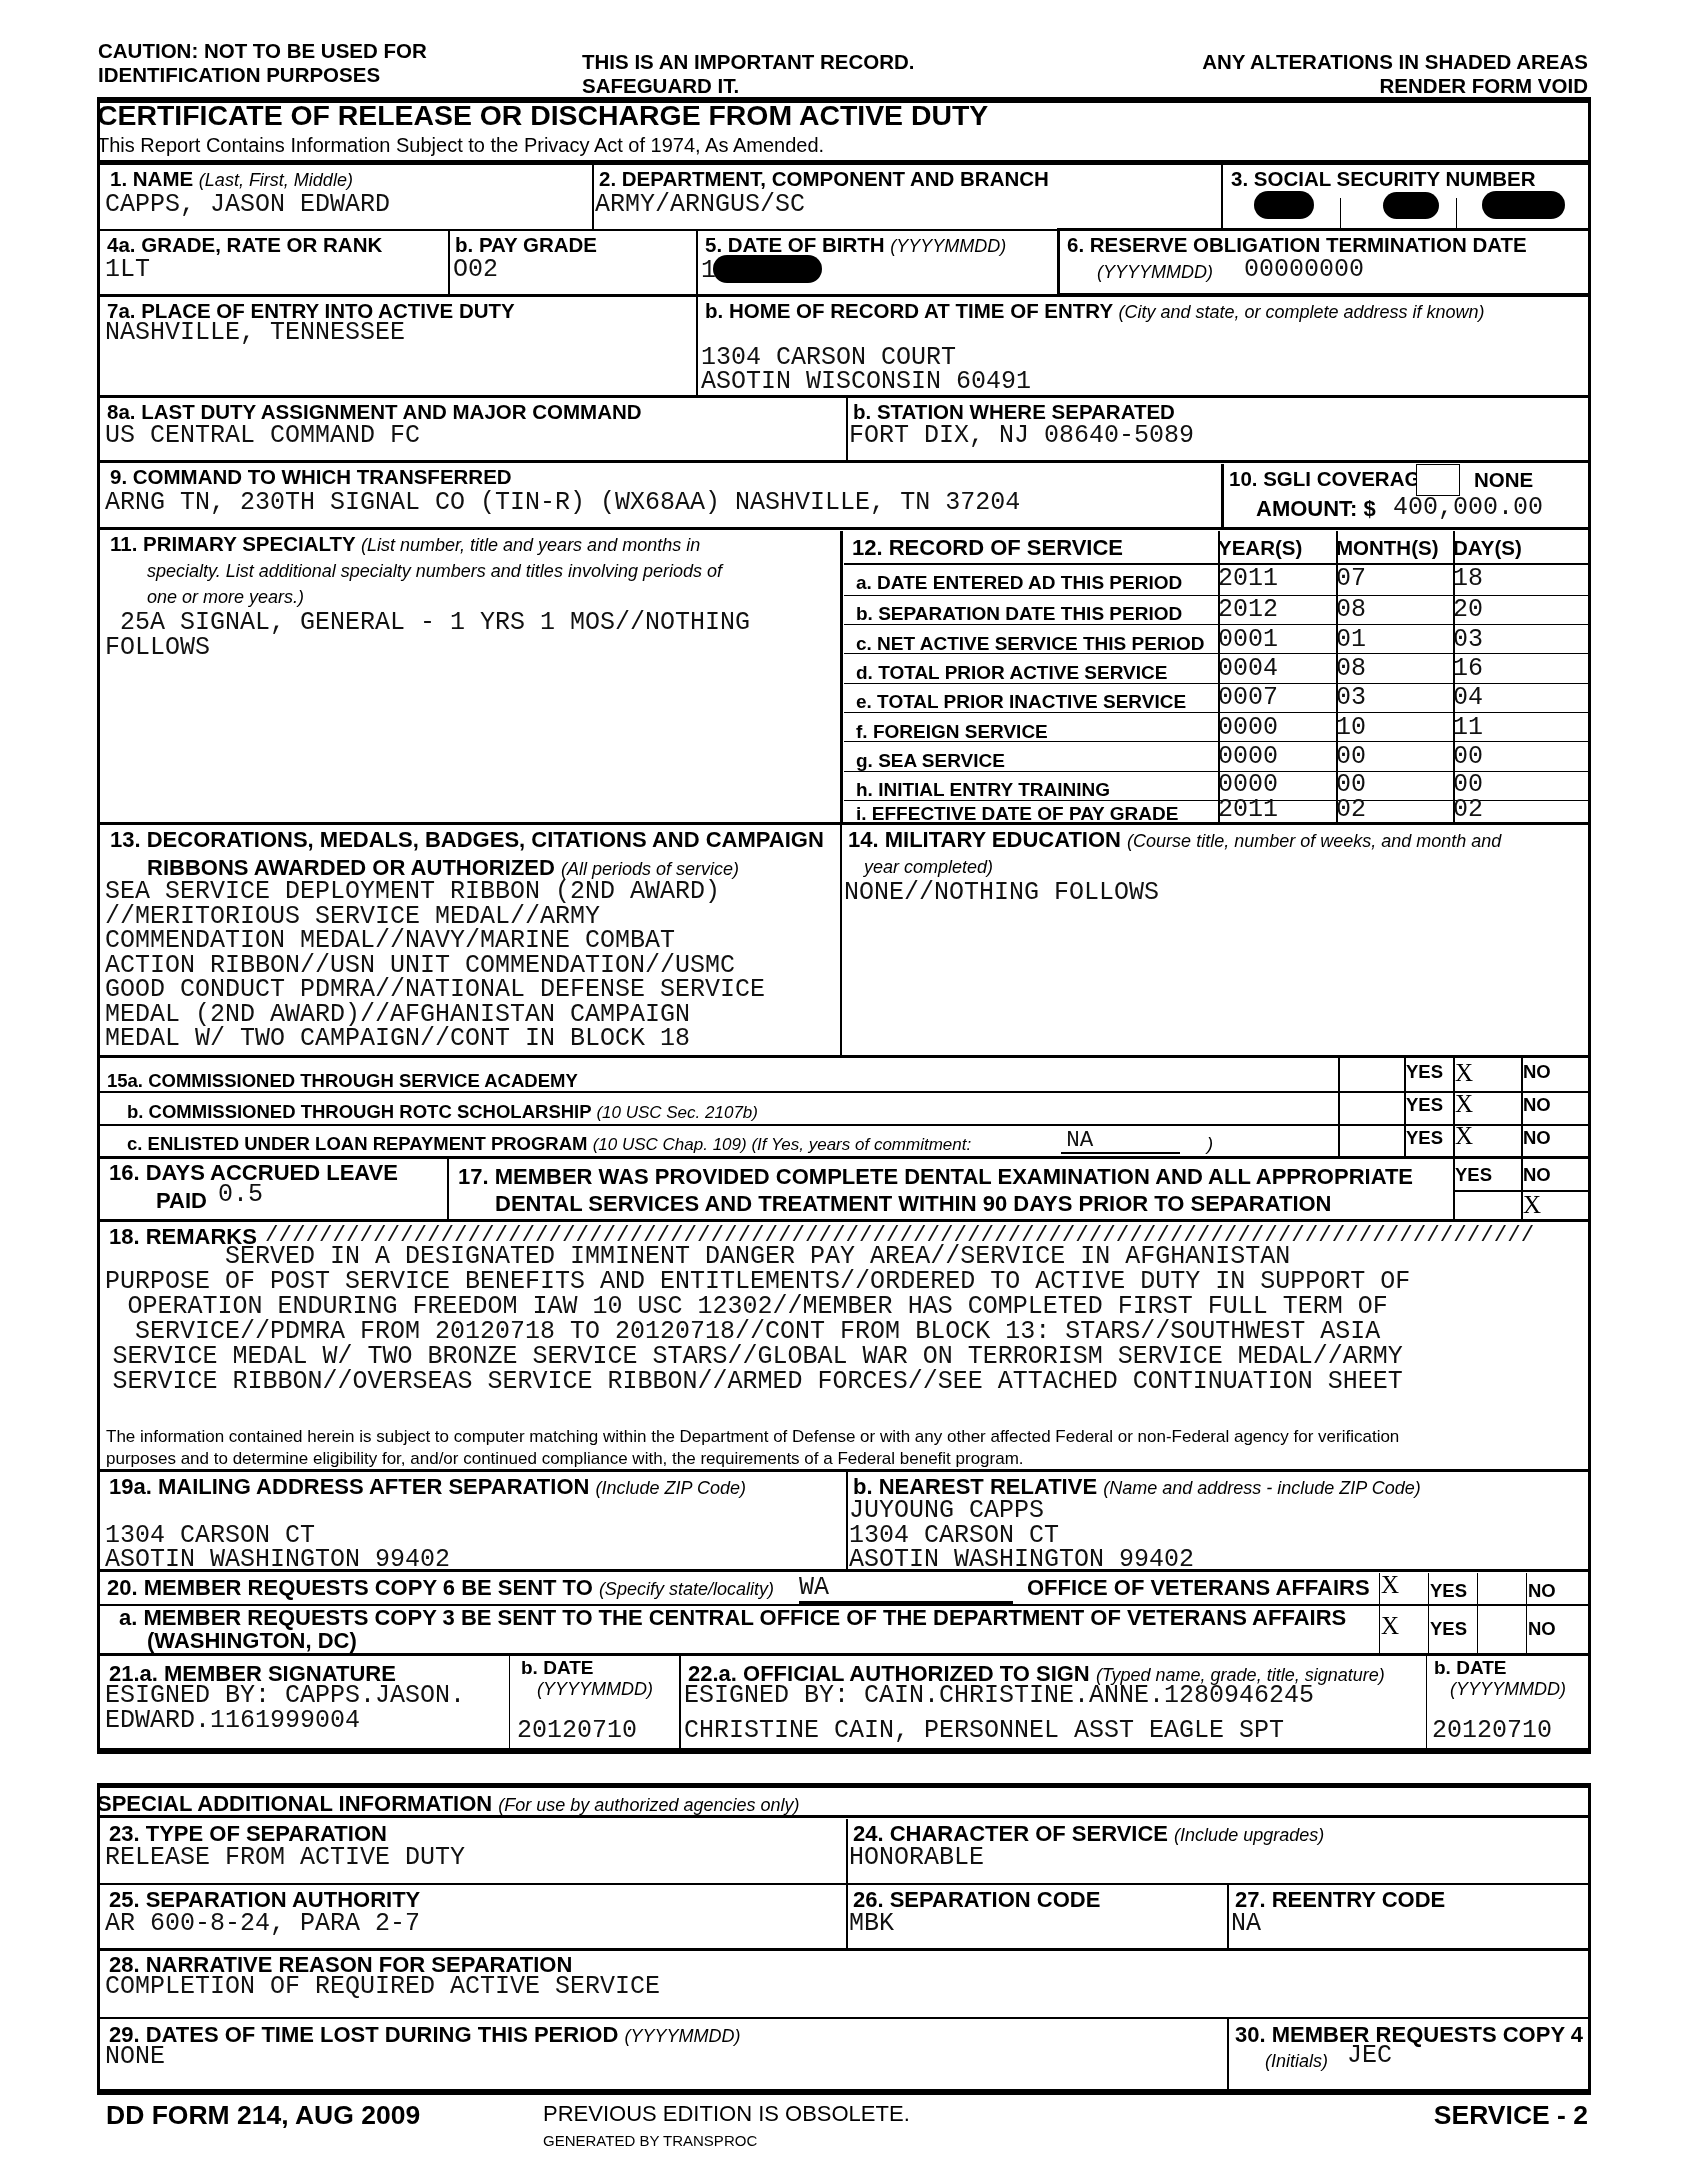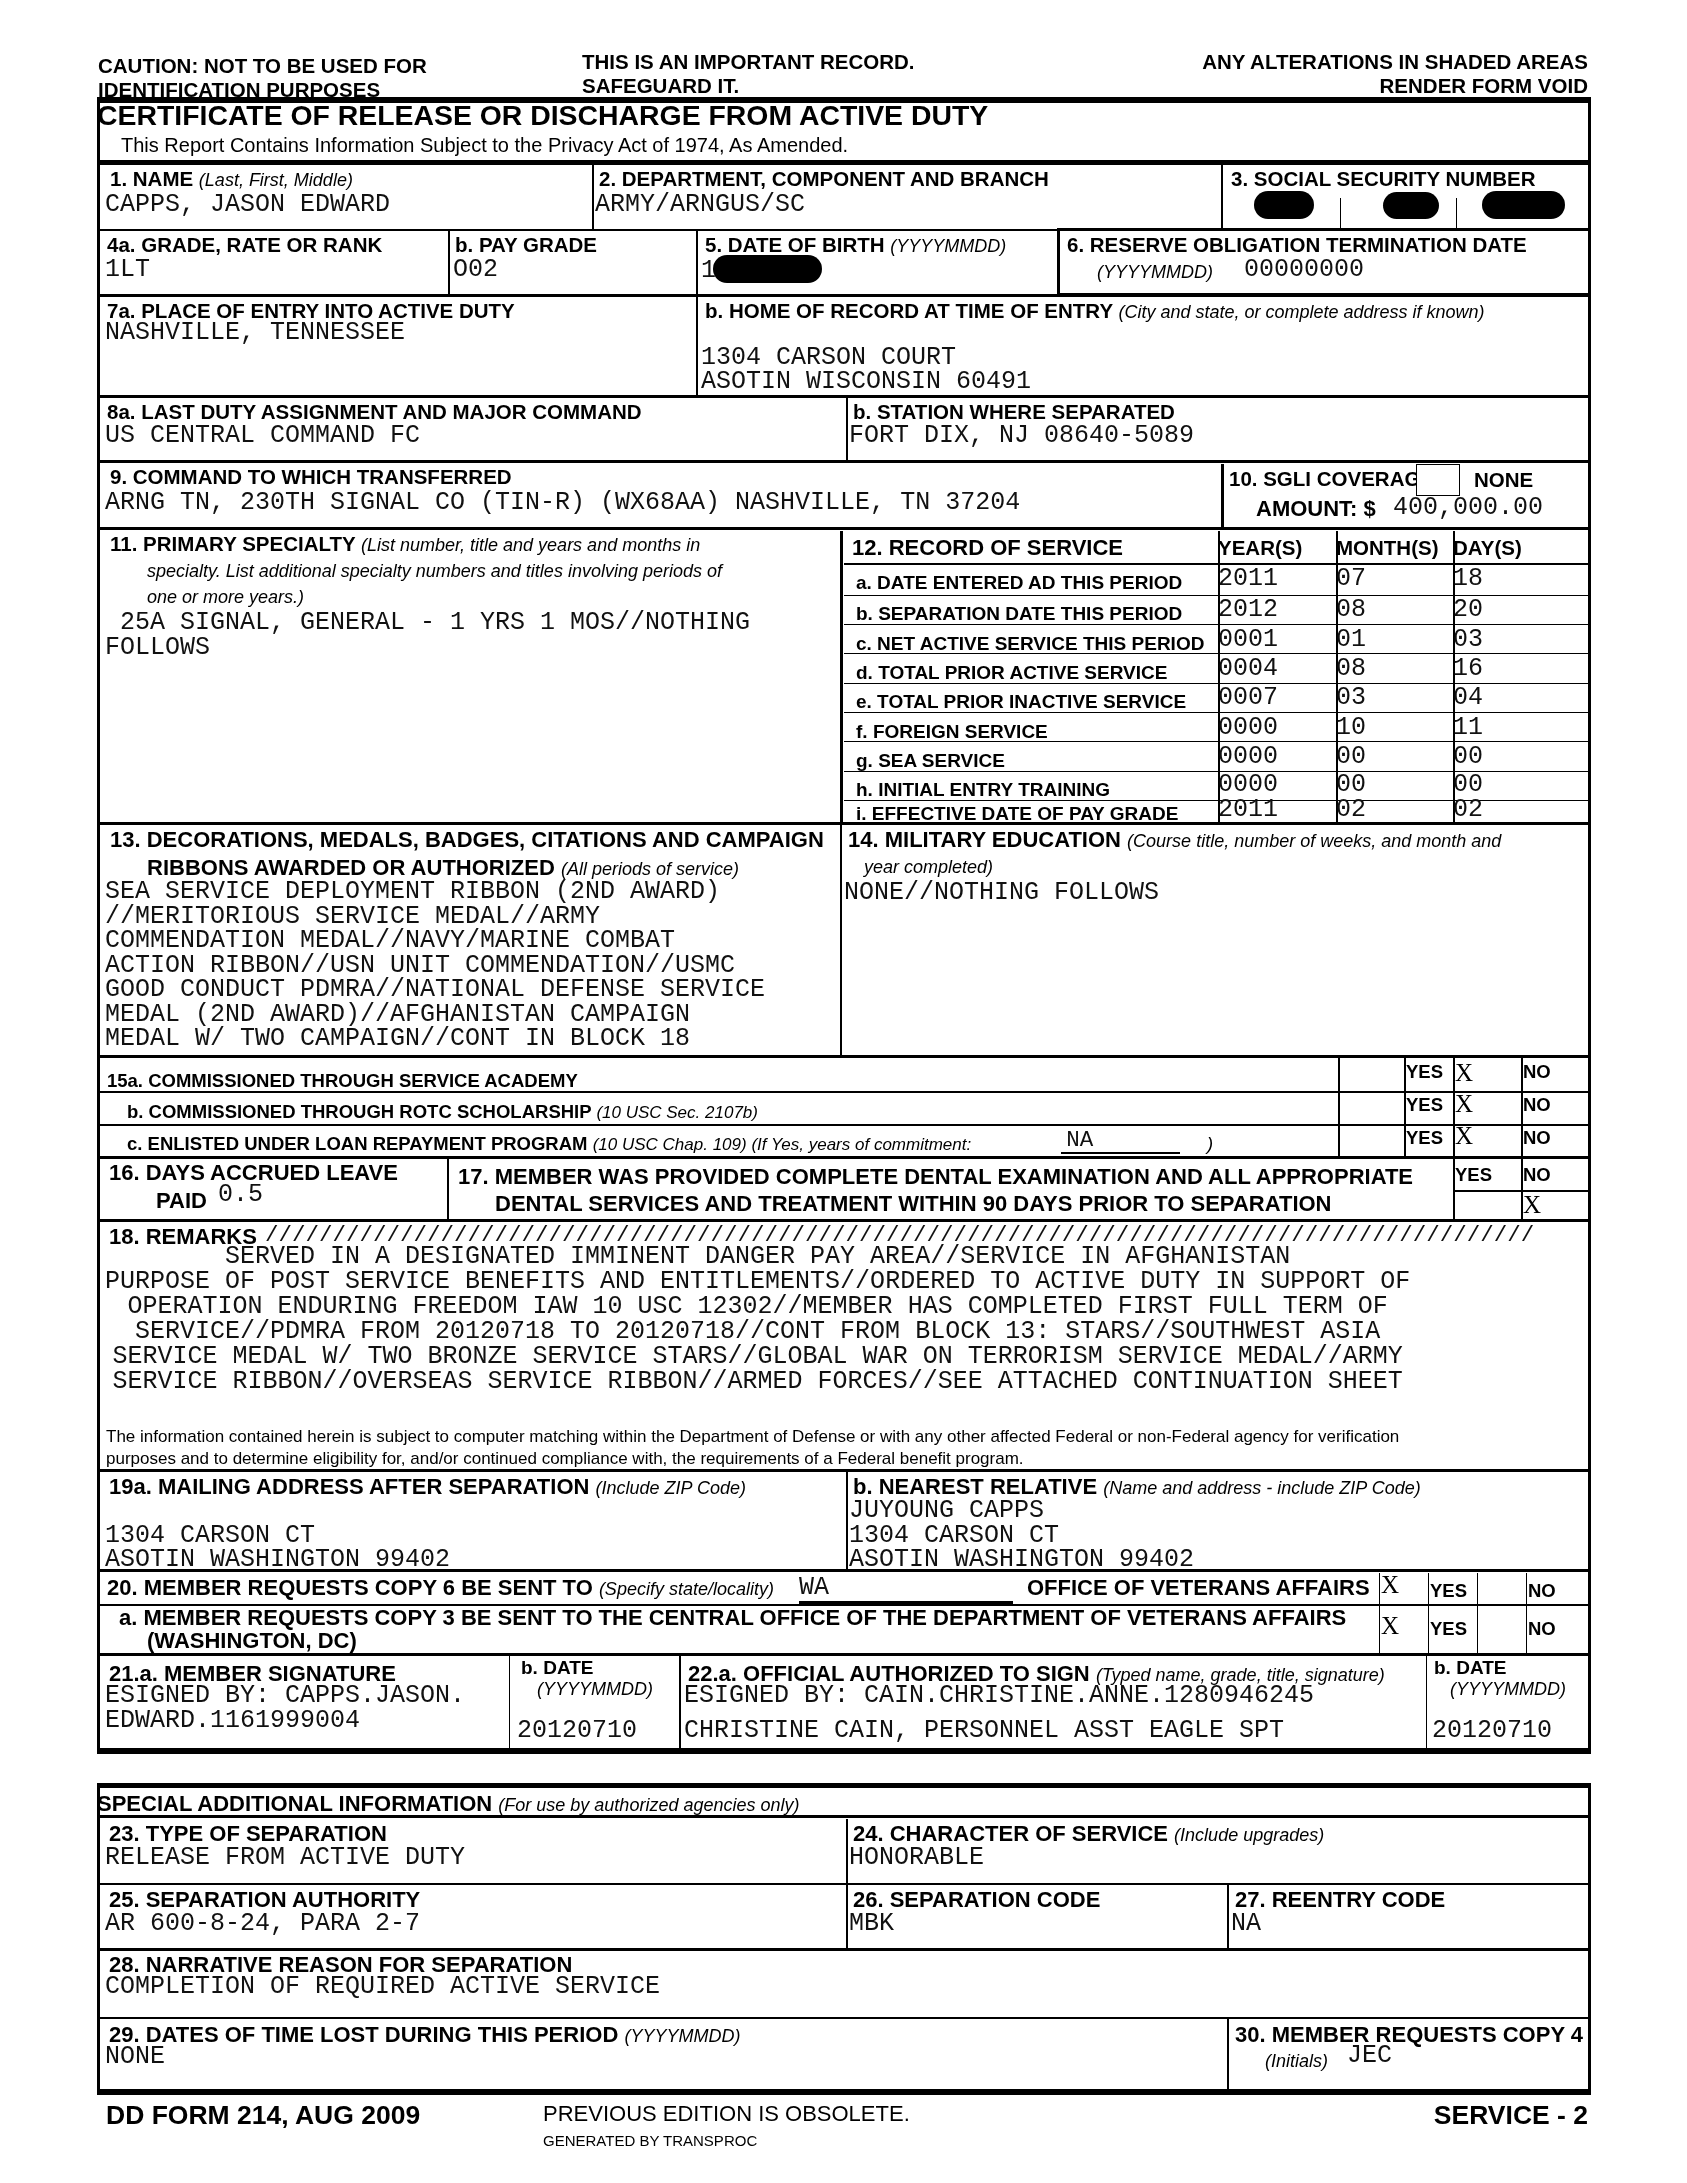--- a/index.html
+++ b/index.html
@@ -12,37 +12,37 @@
   .hl { position: absolute; background: #000; }
   .vl { position: absolute; background: #000; }
   .redact { position: absolute; background: #000; border-radius: 26.5px; }
   .ctr { }
   .checkbox { position: absolute; border: 2px solid #000; background: #fff; }
   .mark { font-family: "Liberation Serif", serif; font-size: 25px; position: absolute; }
 </style>
 </head>
 <body>
 
-<div class="abs lbl" style="left:98px;top:54px;font-size:20.5px;">
+<div class="abs lbl" style="left:98px;top:39px;font-size:20.5px;">
   <div>CAUTION:  NOT TO BE USED FOR</div>
   <div>IDENTIFICATION PURPOSES</div>
 </div>
 <div class="abs lbl ctr" style="left:582px;top:50px;width:476px;font-size:20.5px;">
   <div>THIS IS AN IMPORTANT RECORD.</div>
   <div>SAFEGUARD IT.</div>
 </div>
 <div class="abs lbl" style="right:99px;top:50px;text-align:right;font-size:20.5px;">
   <div>ANY ALTERATIONS IN SHADED AREAS</div>
   <div>RENDER FORM VOID</div>
 </div>
 
 <div class="abs" style="left:97px;top:97px;width:1494px;height:1657px;border:3.3px solid #000;border-top-width:6px;border-bottom-width:6px;"></div>
 
 <div class="abs ctr" style="left:97px;top:99px;width:1494px;font-weight:bold;font-size:28.4px;">CERTIFICATE OF RELEASE OR DISCHARGE FROM ACTIVE DUTY</div>
-<div class="abs ctr" style="left:97px;top:134px;width:1494px;font-size:20px;padding-left:24px;">This Report Contains Information Subject to the Privacy Act of 1974, As Amended.</div>
+<div class="abs ctr" style="left:97px;top:134px;width:1494px;font-size:20px;">This Report Contains Information Subject to the Privacy Act of 1974, As Amended.</div>
 
 <div class="hl" style="left:97px;top:160px;width:1494px;height:5.3px;"></div>
 
 <div class="vl" style="left:592px;top:165px;width:2px;height:65px;"></div>
 <div class="vl" style="left:1221px;top:165px;width:2px;height:65px;"></div>
 <div class="abs lbl" style="left:110px;top:167px;"><span>1.  NAME</span> <span class="it">(Last, First, Middle)</span></div>
 <div class="abs val" style="left:105px;top:192px;">CAPPS, JASON EDWARD</div>
 <div class="abs lbl" style="left:599px;top:167px;">2.  DEPARTMENT, COMPONENT AND BRANCH</div>
 <div class="abs val" style="left:595px;top:192px;">ARMY/ARNGUS/SC</div>
 <div class="abs lbl" style="left:1231px;top:167px;">3.  SOCIAL SECURITY NUMBER</div>

